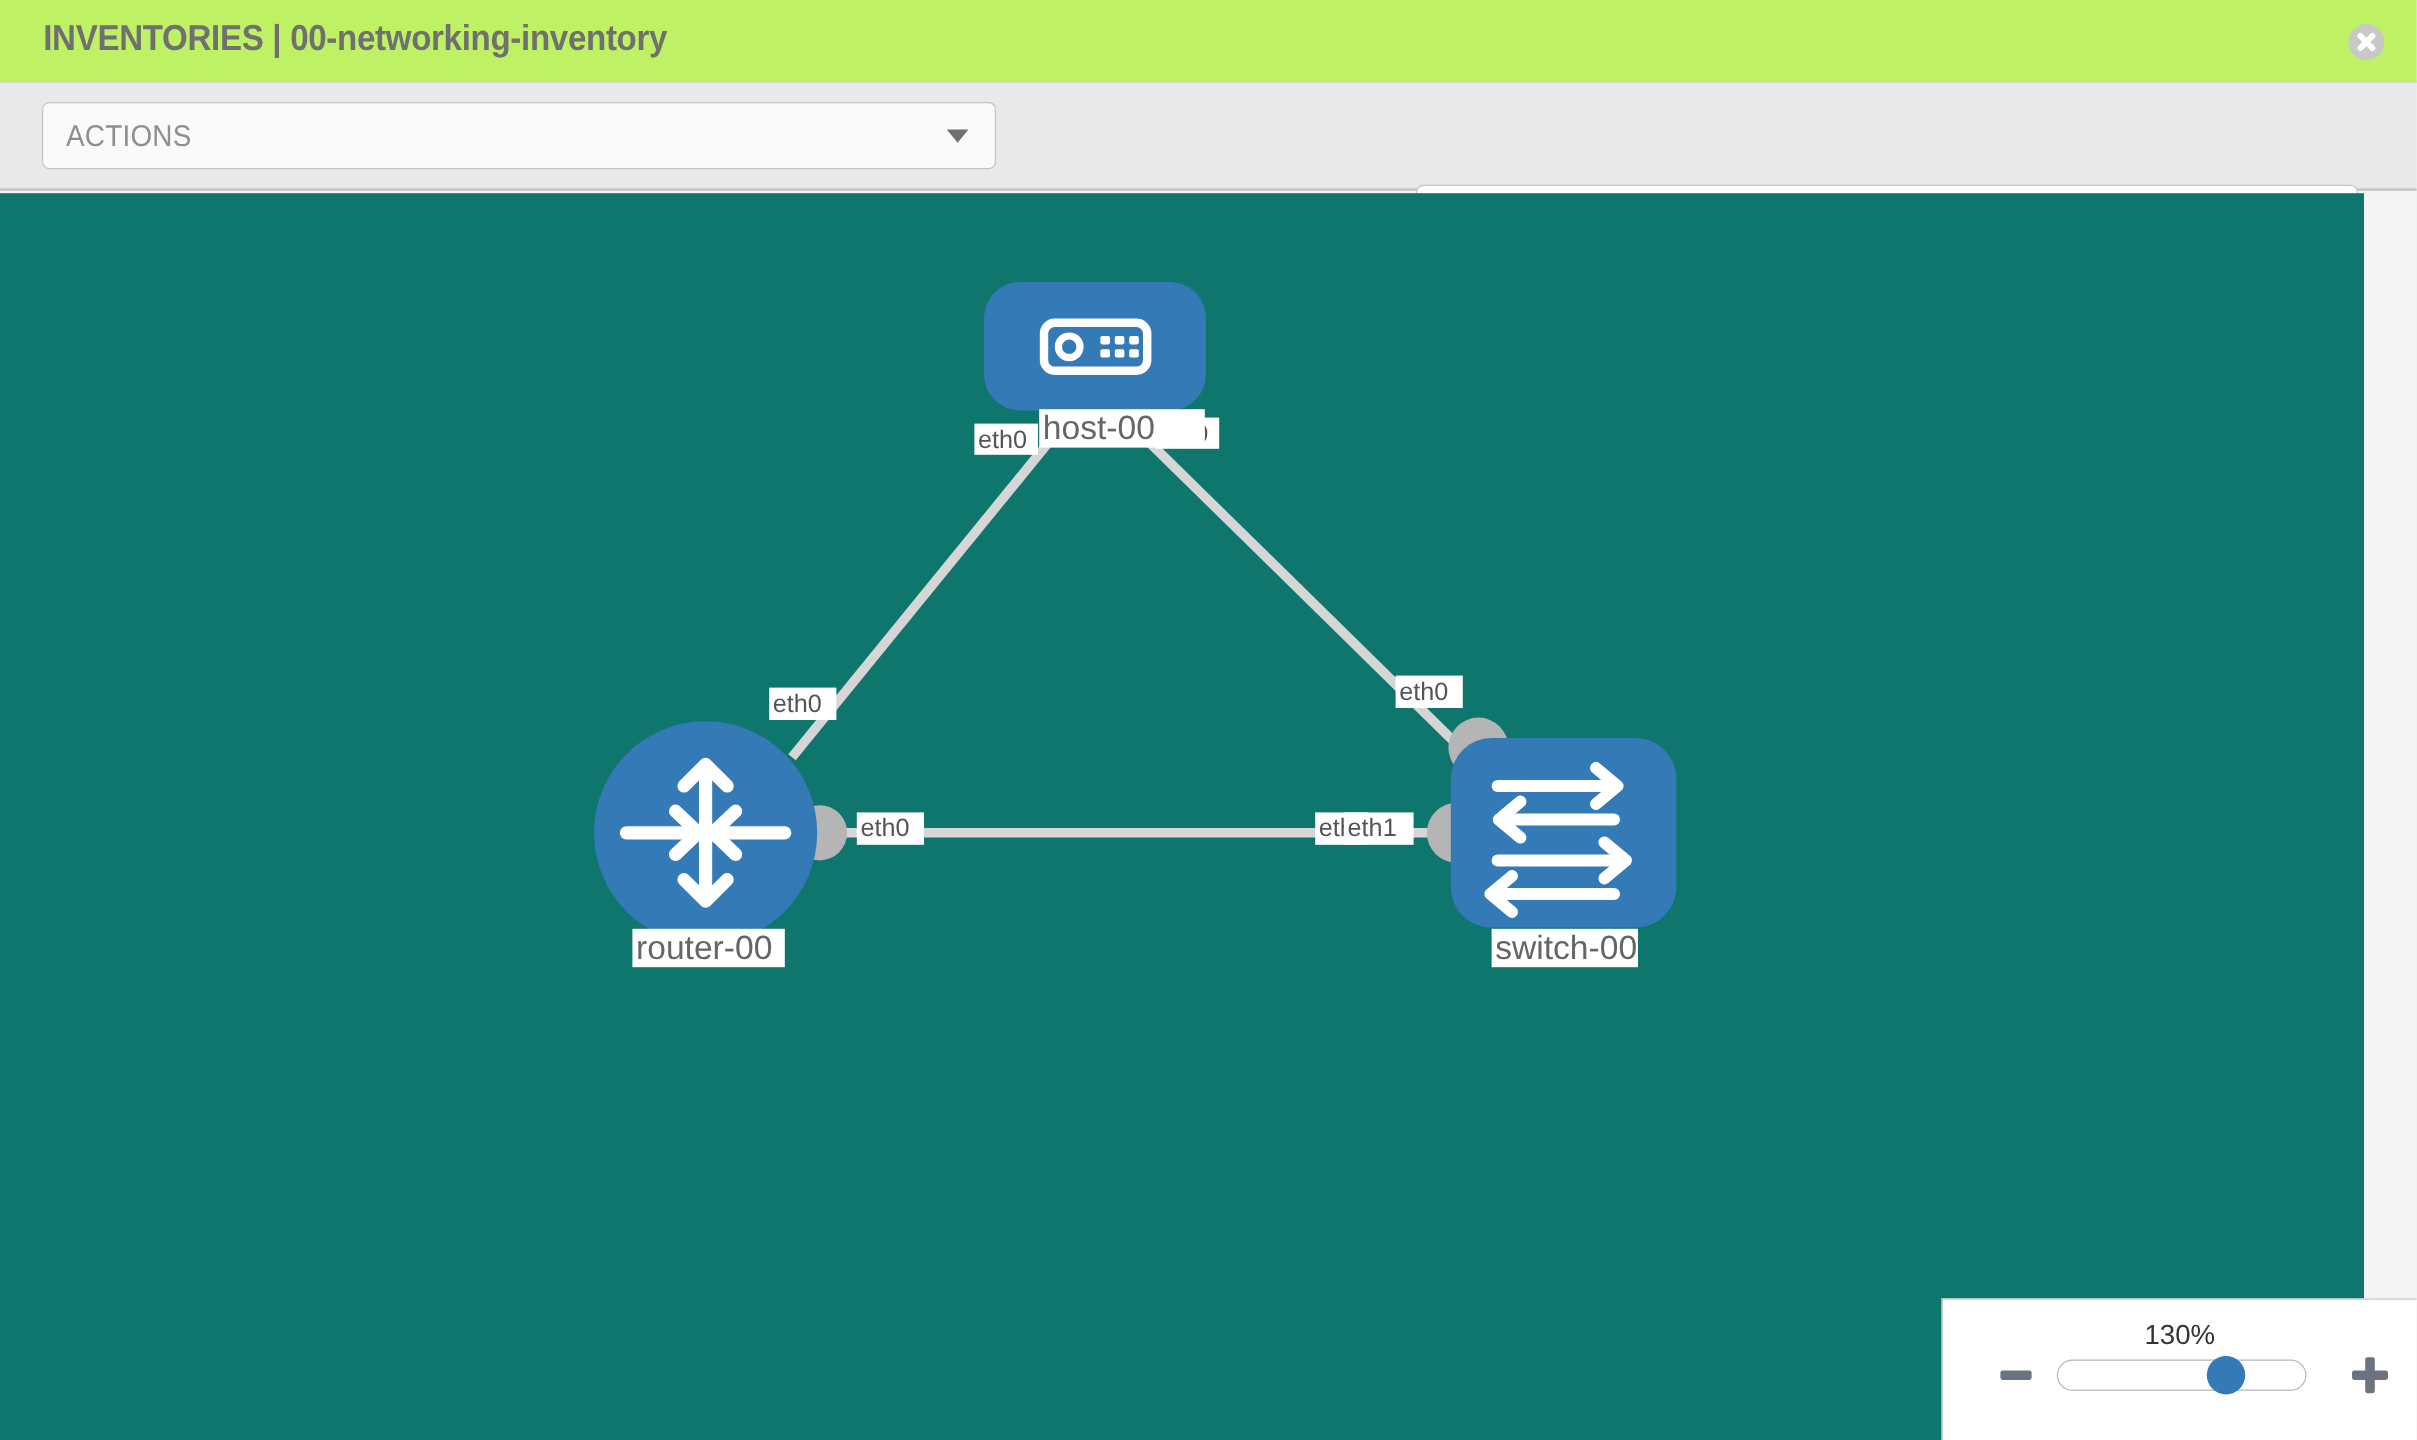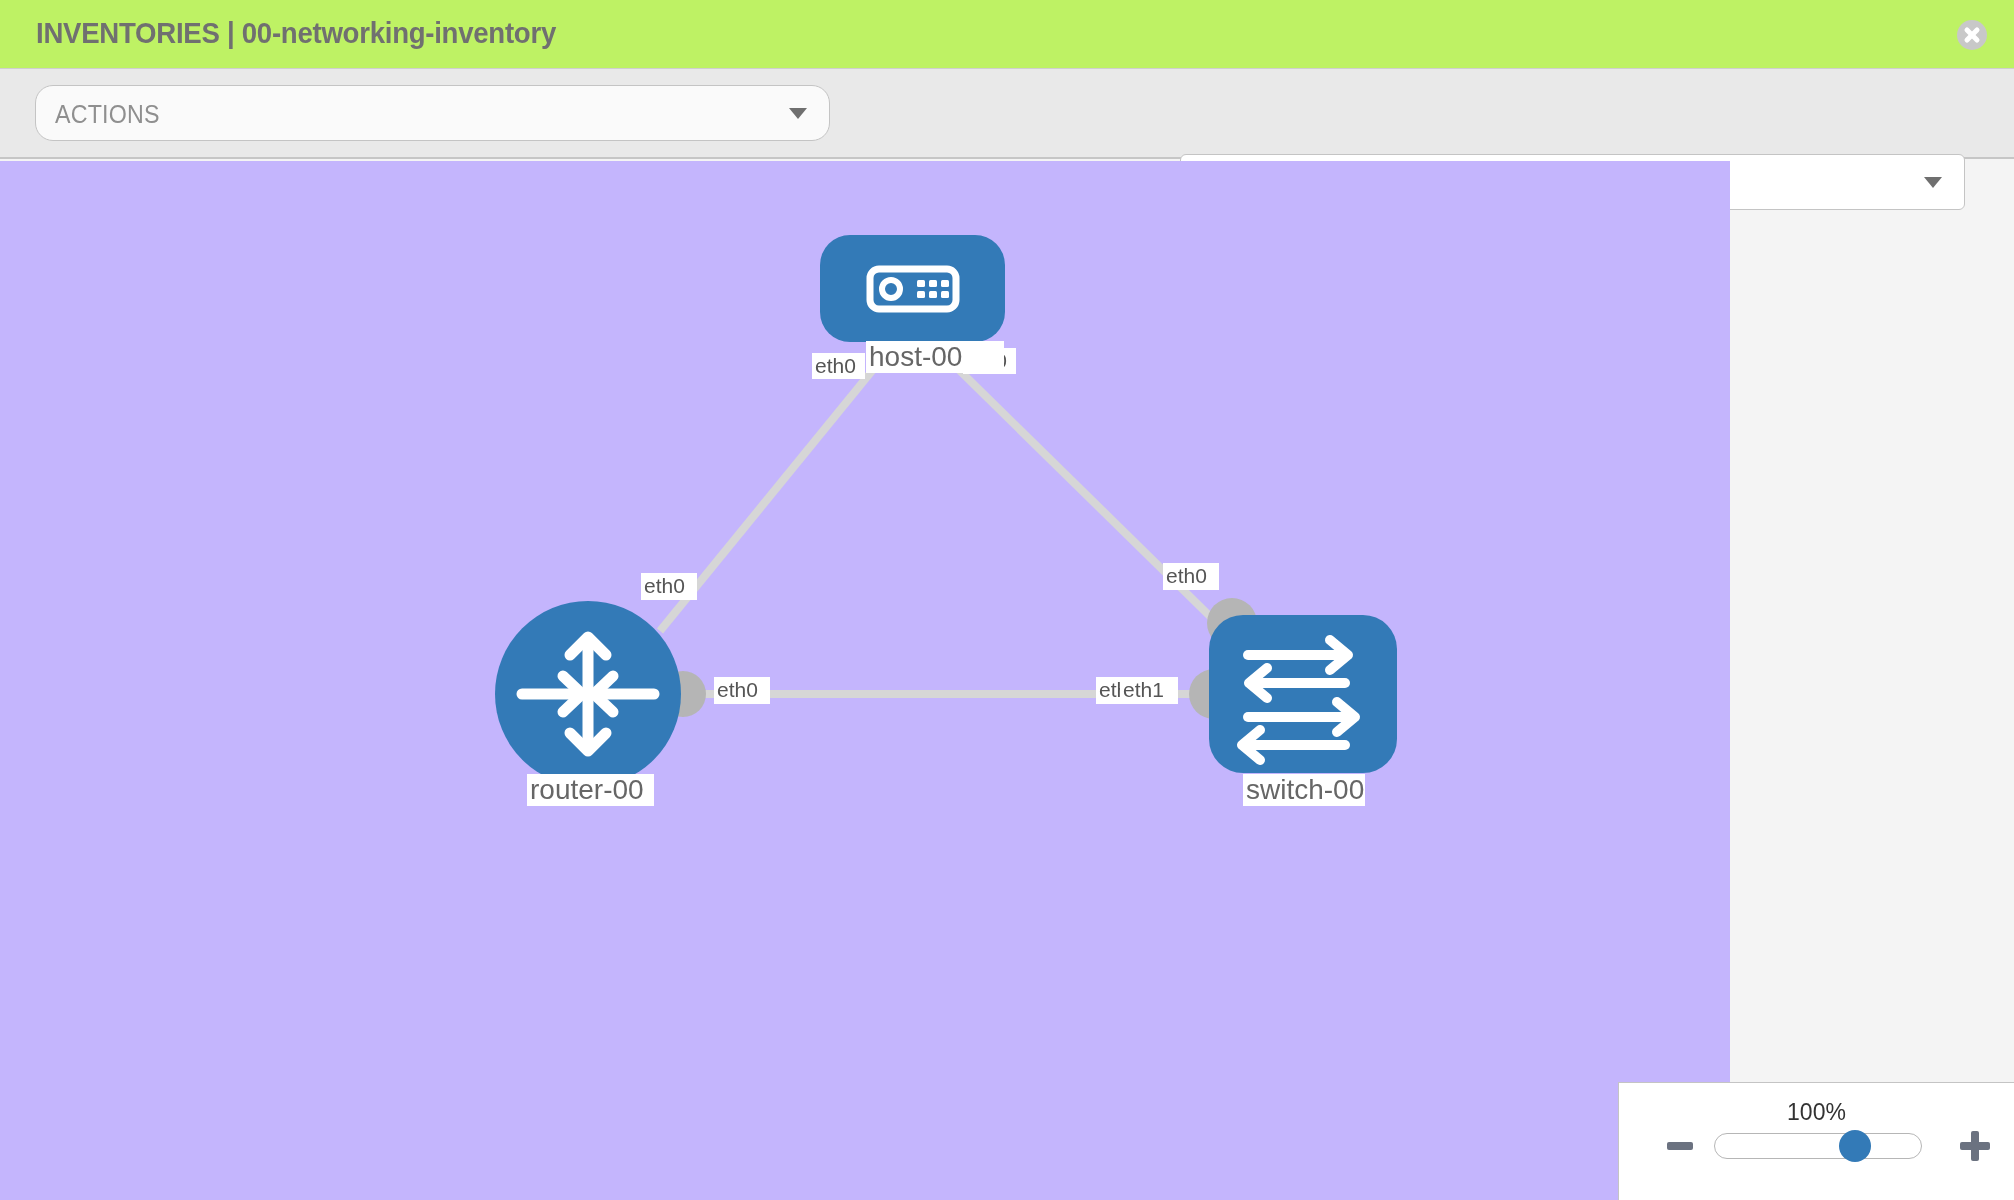--- a/index.html
+++ b/index.html
@@ -65,21 +65,21 @@
     box-sizing: border-box;
   }
   .actions-select {
     position: absolute;
     left: 35px;
     top: 16px;
     width: 795px;
     height: 56px;
     background: #fafafa;
     border: 1px solid #c4c4c4;
-    border-radius: 18px;
+    border-radius: 6px;
     box-sizing: border-box;
     cursor: pointer;
     text-align: right;
   }
   .actions-label {
     position: absolute;
     left: 19px;
     top: 14px;
     font-size: 25px;
     color: #8f8f8f;
@@ -130,23 +130,23 @@
     letter-spacing: 0.2px;
     transform: scaleX(0.93);
     transform-origin: left center;
     white-space: nowrap;
   }
 
   
   .canvas {
     position: absolute;
     left: 0; top: 161px;
-    width: 1730px;
+    width: 1970px;
     height: 1039px;
-    background: #c4b5fd;
+    background: #0f766e;
     overflow: hidden;
   }
   .topology-svg {
     position: absolute;
     left: 0; top: 0;
     width: 2014px;
     height: 1039px;
     display: block;
   }
 
@@ -379,21 +379,21 @@
         <text class="node-label" x="530" y="638">router-00</text>
 
         <rect class="label-bg" x="1243" y="613" width="122" height="32"></rect>
         <text class="node-label" x="1246" y="638">switch-00</text>
       </g>
 
     </svg>
   </div>
 
   <div class="zoom-panel">
-    <div class="zoom-value">100%</div>
+    <div class="zoom-value">130%</div>
     <div class="zoom-minus"></div>
     <div class="zoom-slider">
       <div class="zoom-thumb" id="zoom-thumb" style="left: 68%;"></div>
     </div>
     <div class="zoom-plus"></div>
   </div>
 
 </div>
 
 </body></html>

